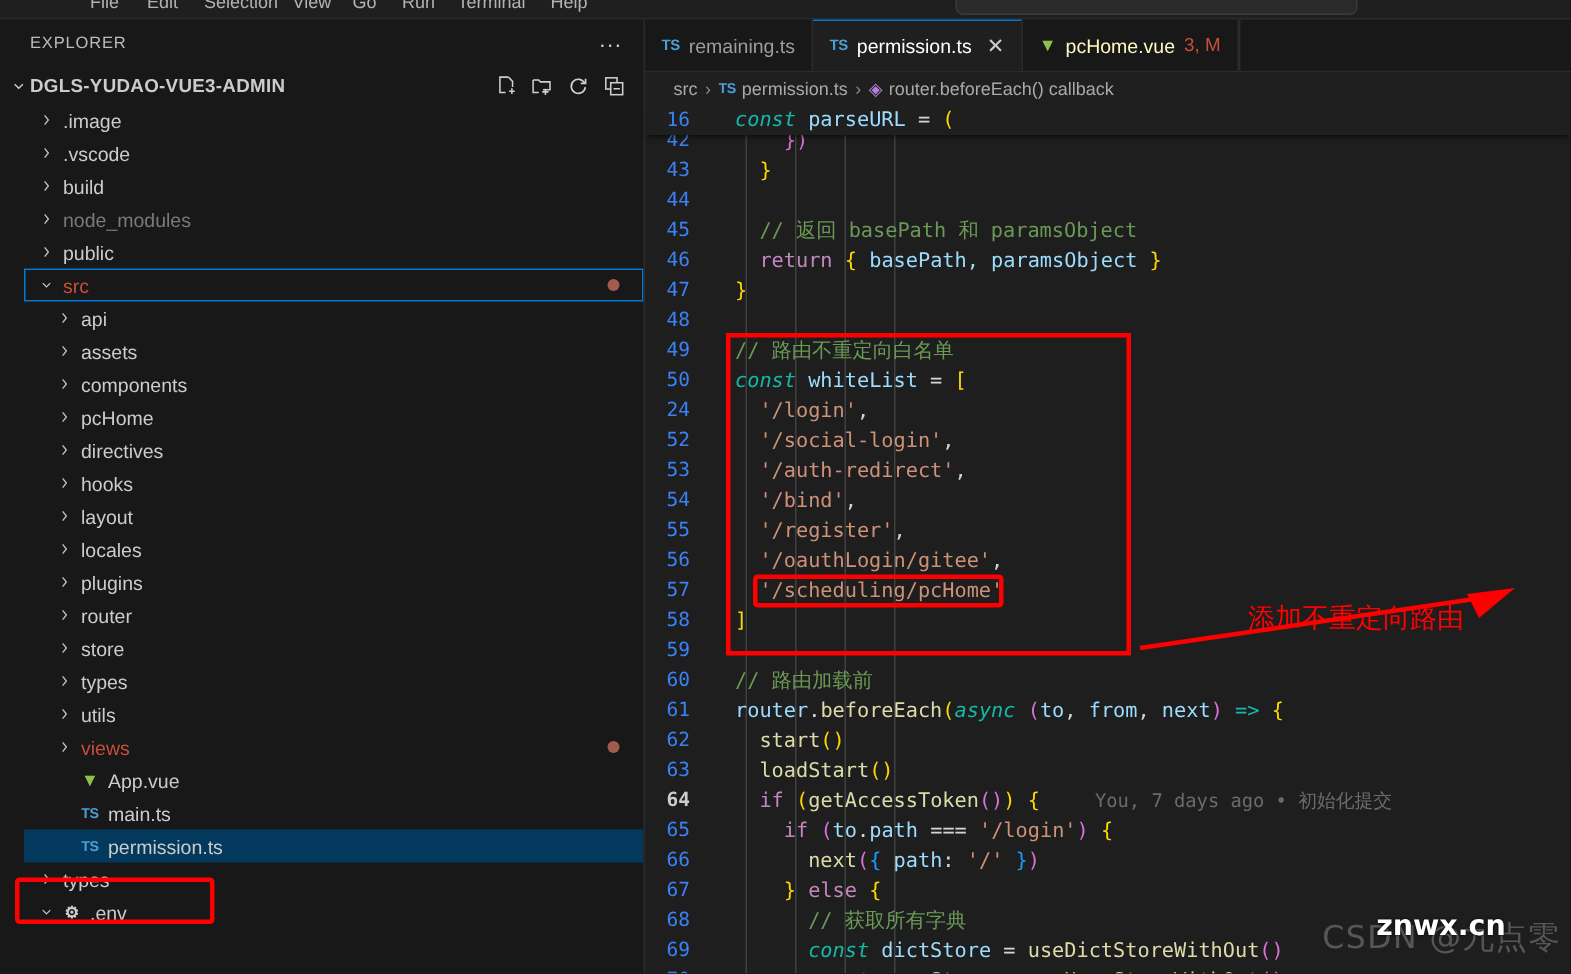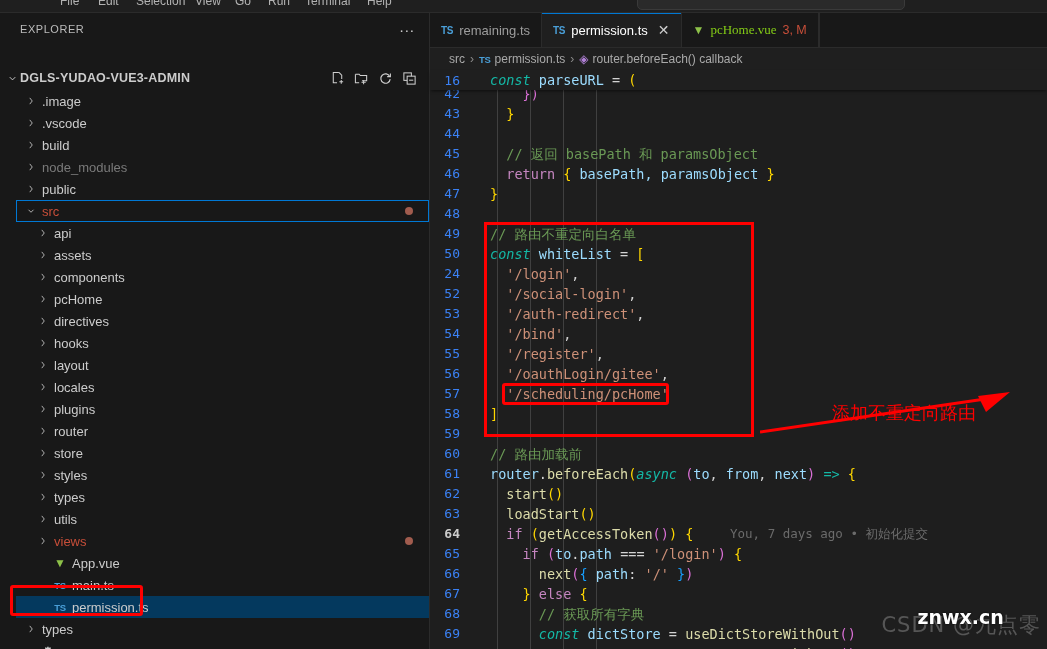--- a/index.html
+++ b/index.html
@@ -81,21 +81,20 @@
   }
   .folder-header {
     height: 24px;
     display: flex; align-items: center;
     padding-left: 4px;
     color: #cccccc;
     font-size: 12.5px;
     font-weight: bold;
     letter-spacing: .2px;
     flex: 0 0 24px;
-    margin-top: 21px;
   }
   .folder-header .chev { width: 16px; display:inline-flex; justify-content:center; }
   .folder-actions {
     margin-left: auto;
     display: flex; align-items: center; gap: 9px;
     padding-right: 12px;
   }
   .folder-actions svg { display: block; }
 
   .tree { flex: 1 1 auto; overflow: hidden; position: relative; padding-left: 16px; }
@@ -174,21 +173,21 @@
   .tab.active:before {
     content: "";
     position: absolute; left: 0; right: 0; top: 0;
     height: 1px; background: #0078d4;
   }
   .tab .tabicon { font-size: 10px; font-weight: bold; }
   .tab .ts-icon { color: #4a9fd8; letter-spacing: -0.3px; }
   .tab .vue-icon { color: #8dc149; font-size: 12px; }
   .tab .close { margin-left: 4px; font-size: 14px; color: #cccccc; line-height: 1; }
   .tab .badge { color: #c74e39; font-size: 12.5px; }
-  .tab.modified .tabname { color: #84cc16; font-family: Liberation Serif, serif; }
+  .tab.modified .tabname { color: #fef9c3; }
   .tabs-filler { flex: 1 1 auto; background: #181818; border-left: 1px solid #2b2b2b; }
 
   .breadcrumb {
     height: 22px; flex: 0 0 22px;
     display: flex; align-items: center;
     padding-left: 19px;
     font-size: 12px;
     color: #a9a9a9;
     background: #1f1f1f;
     gap: 4px;
@@ -539,29 +538,20 @@
             <span class="lbl">router</span>
           </div>
           <div class="row indent-2">
             <span class="twisty">
               <svg width="10" height="10" viewBox="0 0 16 16">
                 <path d="M6 3l4 5-4 5" stroke="currentColor" stroke-width="1.4" fill="none"></path>
               </svg>
             </span>
             <span class="ficon" style="width: 2px; min-width: 2px;"></span>
             <span class="lbl">store</span>
-          </div>
-          <div class="row indent-2">
-            <span class="twisty">
-              <svg width="10" height="10" viewBox="0 0 16 16">
-                <path d="M6 3l4 5-4 5" stroke="currentColor" stroke-width="1.4" fill="none"></path>
-              </svg>
-            </span>
-            <span class="ficon" style="width: 2px; min-width: 2px;"></span>
-            <span class="lbl">styles</span>
           </div>
           <div class="row indent-2">
             <span class="twisty">
               <svg width="10" height="10" viewBox="0 0 16 16">
                 <path d="M6 3l4 5-4 5" stroke="currentColor" stroke-width="1.4" fill="none"></path>
               </svg>
             </span>
             <span class="ficon" style="width: 2px; min-width: 2px;"></span>
             <span class="lbl">types</span>
           </div>

